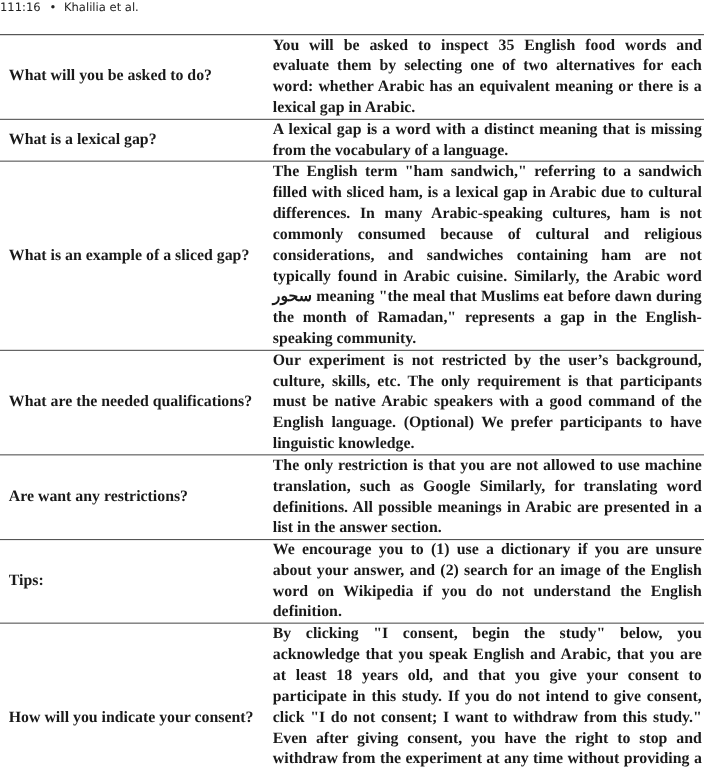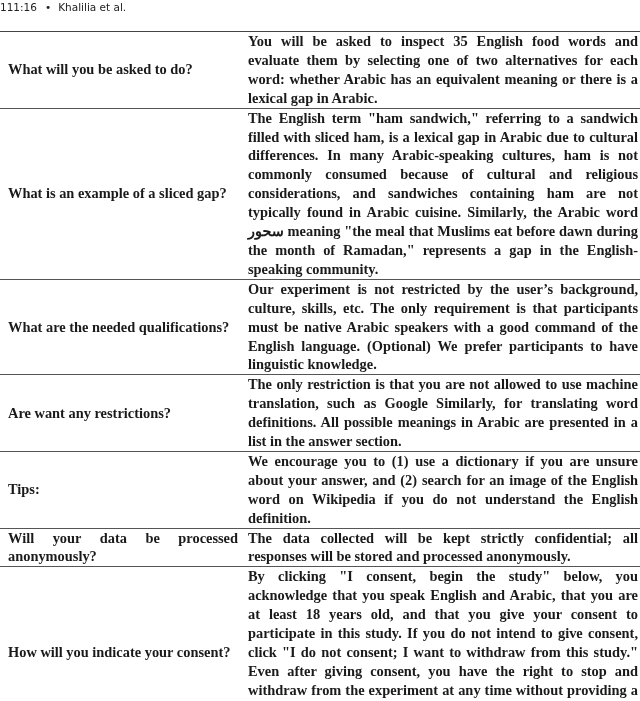--- a/index.html
+++ b/index.html
@@ -29,39 +29,39 @@
 <body>
 
 <div class="header"><span>111:16</span><span class="bullet">•</span><span>Khalilia et al.</span></div>
 
 <table class="guide">
   <tbody>
     <tr style="height:57px">
       <td class="q">What will you be asked to do?</td>
       <td class="a">You will be asked to inspect 35 English food words and evaluate them by selecting one of two alternatives for each word: whether Arabic has an equivalent meaning or there is a lexical gap in Arabic.</td>
     </tr>
+    <tr style="height:38px">
+      <td class="q">What is a lexical gap?</td>
+      <td class="a">A lexical gap is a word with a distinct meaning that is missing from the vocabulary of a language.</td>
+    </tr>
     <tr style="height:151px">
       <td class="q">What is an example of a sliced gap?</td>
       <td class="a">The English term "ham sandwich," referring to a sandwich filled with sliced ham, is a lexical gap in Arabic due to cultural differences. In many Arabic-speaking cultures, ham is not commonly consumed because of cultural and religious considerations, and sandwiches containing ham are not typically found in Arabic cuisine. Similarly, the Arabic word سحور meaning "the meal that Muslims eat before dawn during the month of Ramadan," represents a gap in the English-speaking community.</td>
     </tr>
     <tr style="height:76px">
       <td class="q">What are the needed qualifications?</td>
       <td class="a">Our experiment is not restricted by the user’s background, culture, skills, etc. The only requirement is that participants must be native Arabic speakers with a good command of the English language. (Optional) We prefer participants to have linguistic knowledge.</td>
     </tr>
     <tr style="height:76px">
       <td class="q">Are want any restrictions?</td>
       <td class="a">The only restriction is that you are not allowed to use machine translation, such as Google Similarly, for translating word definitions. All possible meanings in Arabic are presented in a list in the answer section.</td>
     </tr>
     <tr style="height:57px">
       <td class="q">Tips:</td>
       <td class="a">We encourage you to (1) use a dictionary if you are unsure about your answer, and (2) search for an image of the English word on Wikipedia if you do not understand the English definition.</td>
     </tr>
-    <tr style="height:38px">
-      <td class="q">Will your data be processed anonymously?</td>
-      <td class="a">The data collected will be kept strictly confidential; all responses will be stored and processed anonymously.</td>
-    </tr>
     <tr style="height:151px">
       <td class="q">How will you indicate your consent?</td>
       <td class="a">By clicking "I consent, begin the study" below, you acknowledge that you speak English and Arabic, that you are at least 18 years old, and that you give your consent to participate in this study. If you do not intend to give consent, click "I do not consent; I want to withdraw from this study." Even after giving consent, you have the right to stop and withdraw from the experiment at any time without providing a reason. You can withdraw from the study at any time simply by closing the browser.</td>
     </tr>
 
   </tbody>
 </table>
 
 </body></html>

